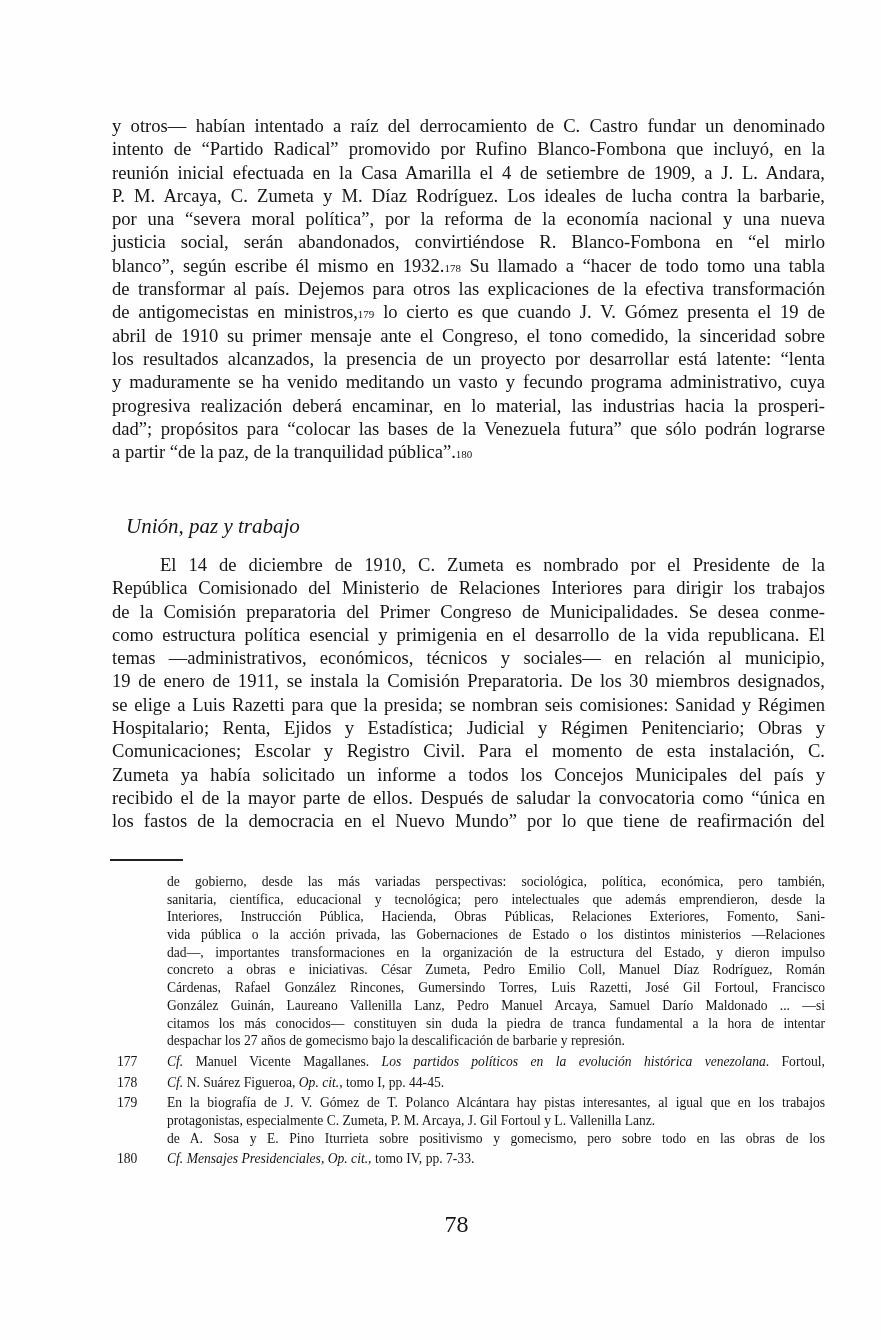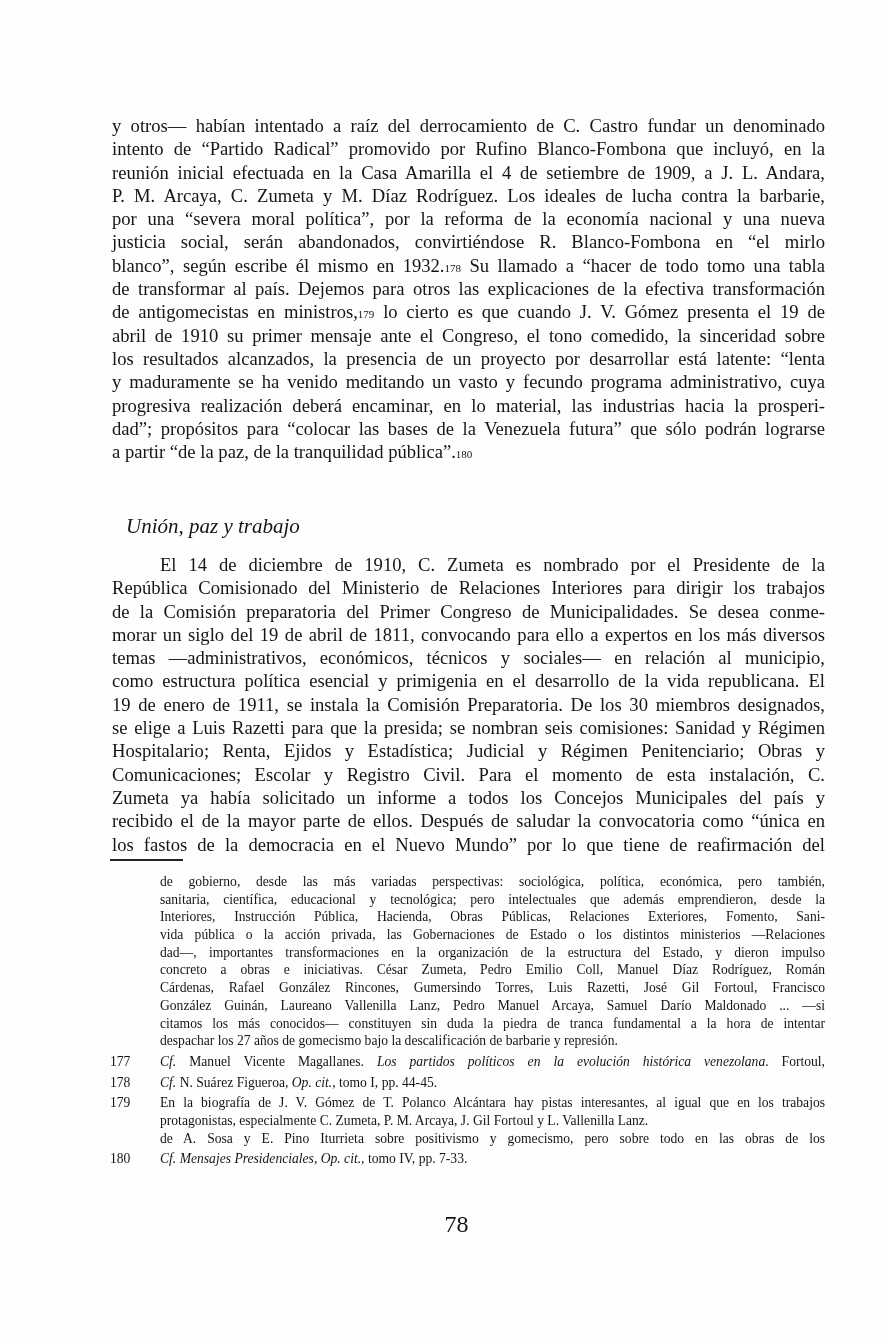--- a/index.html
+++ b/index.html
@@ -21,21 +21,21 @@
   .block2 { top: 553px; }
   .indent { padding-left: 48px; }
   sup.fn { font-size: 11px; vertical-align: 0; position: relative; top: -0.1px; letter-spacing: 0; }
 
   .rule { position: absolute; left: 110px; top: 859px; width: 73px; height: 1.5px; background: #222; }
 
   .notes {
     position: absolute; left: 110px; width: 715px; top: 873px;
     font-family: "Liberation Serif", serif; font-size: 13.6px; line-height: 17.7px;
   }
-  .note { position: relative; padding-left: 50px; }
+  .note { position: relative; padding-left: 50px; margin-left: 7px; }
   .note .num { position: absolute; left: 0; top: 0; }
   .note .l { display: block; white-space: nowrap; text-align: justify; text-align-last: justify; height: 17.7px; }
   .note .l.last { text-align-last: left; }
   .note-gap { height: 3px; }
   i { font-style: italic; }
 
   .page-number {
     position: absolute; left: 16px; width: 881px; top: 1211px; text-align: center;
     font-family: "Liberation Serif", serif; font-size: 24px;
   }
@@ -62,23 +62,22 @@
     <span class="line">dad”; propósitos para “colocar las bases de la Venezuela futura” que sólo podrán lograrse</span>
     <span class="line last"><span>a partir “de la paz, de la tranquilidad pública”.</span><sup class="fn">180</sup></span>
   </div>
 
   <div class="heading">Unión, paz y trabajo</div>
 
   <div class="body-text block2">
     <span class="line indent">El 14 de diciembre de 1910, C. Zumeta es nombrado por el Presidente de la</span>
     <span class="line">República Comisionado del Ministerio de Relaciones Interiores para dirigir los trabajos</span>
     <span class="line">de la Comisión preparatoria del Primer Congreso de Municipalidades. Se desea conme-</span>
-    <span class="line">morar un siglo del 19 de abril de 1811, convocando para ello a expertos en los más diversos</span>
+    <span class="line">como estructura política esencial y primigenia en el desarrollo de la vida republicana. El</span>
     <span class="line">temas —administrativos, económicos, técnicos y sociales— en relación al municipio,</span>
-    <span class="line">como estructura política esencial y primigenia en el desarrollo de la vida republicana. El</span>
     <span class="line">19 de enero de 1911, se instala la Comisión Preparatoria. De los 30 miembros designados,</span>
     <span class="line">se elige a Luis Razetti para que la presida; se nombran seis comisiones: Sanidad y Régimen</span>
     <span class="line">Hospitalario; Renta, Ejidos y Estadística; Judicial y Régimen Penitenciario; Obras y</span>
     <span class="line">Comunicaciones; Escolar y Registro Civil. Para el momento de esta instalación, C.</span>
     <span class="line">Zumeta ya había solicitado un informe a todos los Concejos Municipales del país y</span>
     <span class="line">recibido el de la mayor parte de ellos. Después de saludar la convocatoria como “única en</span>
     <span class="line">los fastos de la democracia en el Nuevo Mundo” por lo que tiene de reafirmación del</span>
   </div>
 
   <div class="rule"></div>

